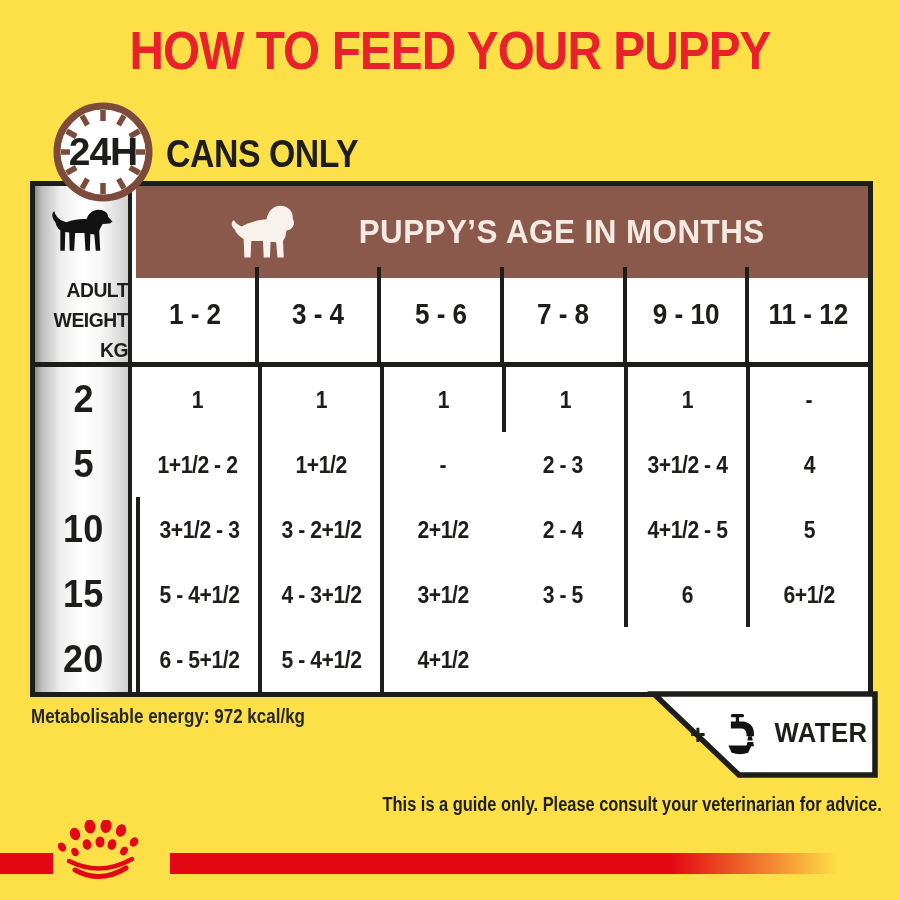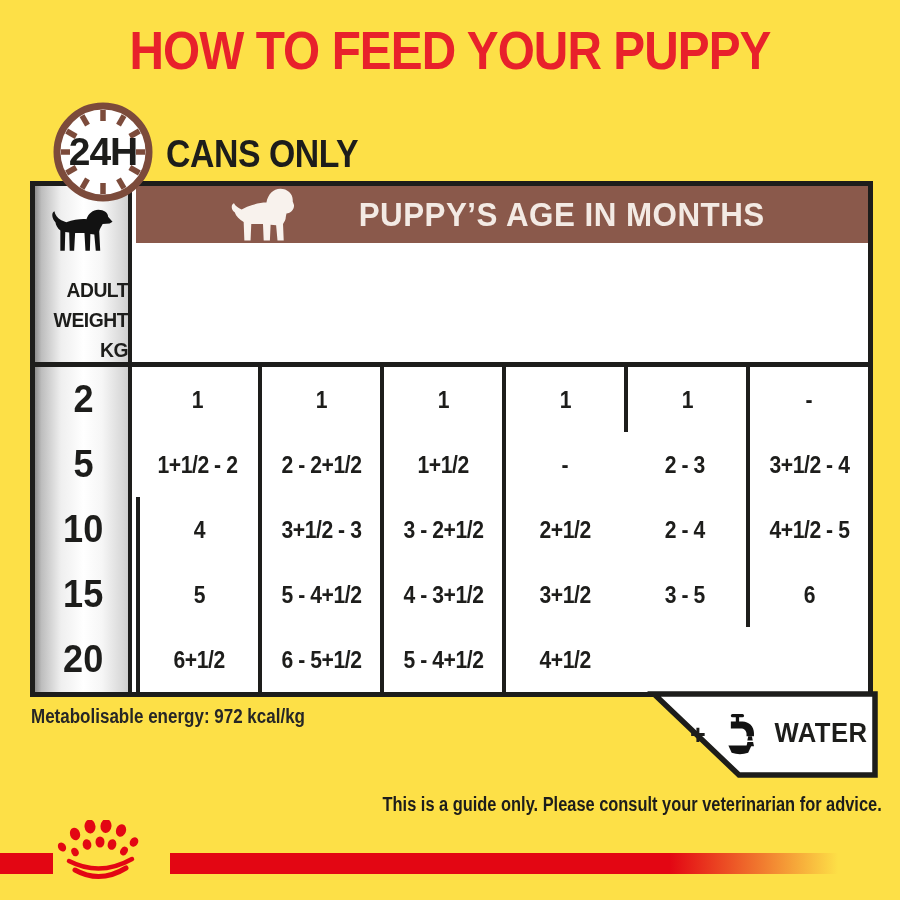--- a/index.html
+++ b/index.html
@@ -29,21 +29,21 @@
   .adultdog{position:absolute;left:15px;top:19px;}
   .corner{position:absolute;left:0;top:89px;width:97px;text-align:right;font-size:21px;
           font-weight:bold;color:var(--ink);line-height:30px;letter-spacing:-0.5px;}
   .corner span{display:block;transform:scaleX(0.92);}
   .weights{position:absolute;left:0;top:181px;width:97px;height:325px;display:grid;
            grid-template-rows:repeat(5,1fr);}
   .weights .w{display:flex;align-items:center;justify-content:center;font-size:38px;
               font-weight:bold;color:var(--ink);}
   .weights .w span{transform:scaleX(0.95);}
 
-  .brownbar{position:absolute;left:101px;top:0;right:0;height:57px;background:var(--bar-brown);
+  .brownbar{position:absolute;left:101px;top:0;right:0;height:92px;background:var(--bar-brown);
             display:flex;align-items:center;justify-content:center;gap:50px;}
   .agehead{font-size:33px;font-weight:bold;color:var(--bar-text);letter-spacing:0.5px;
            transform:scaleX(0.95);white-space:nowrap;}
 
   .agerow{position:absolute;left:101px;top:81px;right:0;height:95px;display:flex;}
   .agecell{flex:1;display:flex;align-items:center;justify-content:center;font-size:29px;
            font-weight:bold;color:var(--ink);}
   .agecell + .agecell{border-left:4px solid var(--ink);}
   .agecell span{transform:scaleX(0.9);white-space:nowrap;}
 
@@ -142,20 +142,40 @@
     <div class="brownbar">
       <svg width="70" height="58" viewBox="0 0 100 84">
         <path fill="#F8F2ED" d="M9,38 C4,35 3,27 8,25 C10,29 14,32 19,34 L27,30 C37,26 47,24 55,24
           C57,12 65,4 75,4 C86,4 94,12 93,22 L95,28 C95,35 90,39 84,40 L83,45 C83,49 81,52 79,55
           L80,79 L71,79 L69,57 L61,56 L60,79 L51,79 L50,55 L33,55 L32,79 L23,79 L22,52
           C16,49 11,44 9,38 Z"></path>
       </svg>
       <div class="agehead">PUPPY’S AGE IN MONTHS</div>
     </div>
 
+    <div class="agerow">
+        <div class="agecell">
+          <span>1 - 2</span>
+        </div>
+        <div class="agecell">
+          <span>3 - 4</span>
+        </div>
+        <div class="agecell">
+          <span>5 - 6</span>
+        </div>
+        <div class="agecell">
+          <span>7 - 8</span>
+        </div>
+        <div class="agecell">
+          <span>9 - 10</span>
+        </div>
+        <div class="agecell">
+          <span>11 - 12</span>
+        </div>
+      </div>
     <div class="hline"></div>
     <div class="datagrid">
         <div class="datacell">
           <span>1</span>
         </div>
         <div class="datacell bl">
           <span>1</span>
         </div>
         <div class="datacell bl">
           <span>1</span>
@@ -164,23 +184,20 @@
           <span>1</span>
         </div>
         <div class="datacell bl">
           <span>1</span>
         </div>
         <div class="datacell bl">
           <span>-</span>
         </div>
         <div class="datacell">
           <span>1+1/2 - 2</span>
-        </div>
-        <div class="datacell bl">
-          <span>2 - 2+1/2</span>
         </div>
         <div class="datacell bl">
           <span>1+1/2</span>
         </div>
         <div class="datacell bl">
           <span>-</span>
         </div>
         <div class="datacell">
           <span>2 - 3</span>
         </div>

